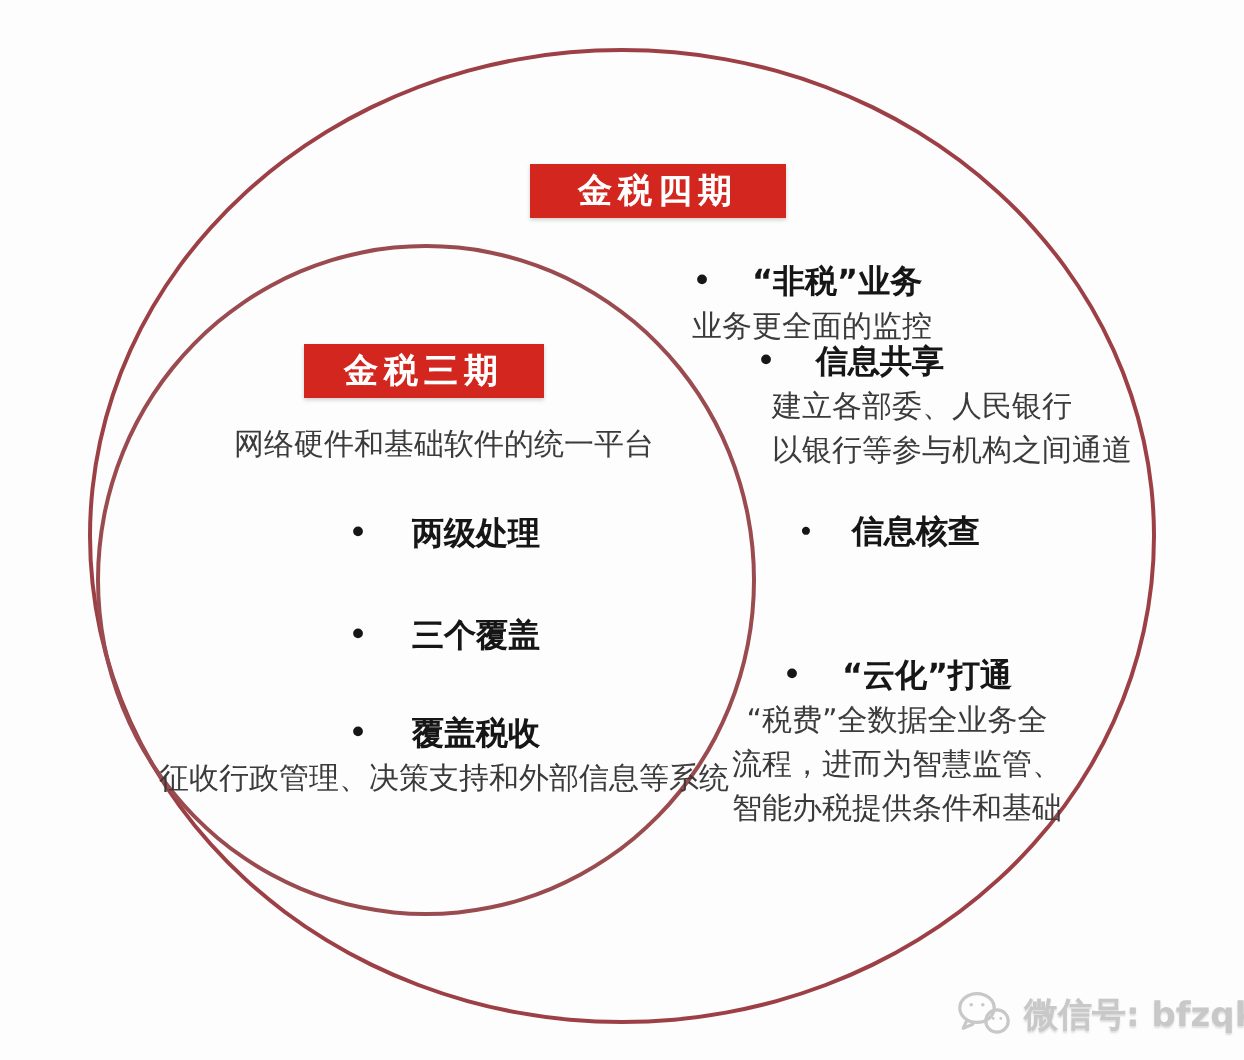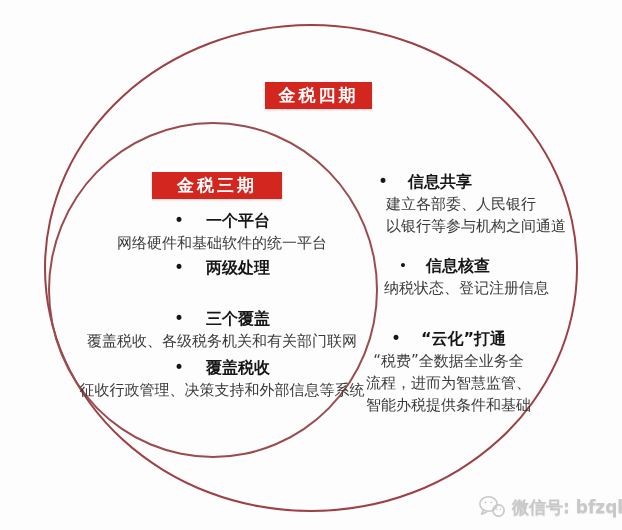--- a/index.html
+++ b/index.html
@@ -39,22 +39,22 @@
   .banner{
     position:absolute;
     background:var(--banner-bg);
     color:var(--banner-text);
     font-weight:700;
     font-size:17px;
     letter-spacing:3px;
     display:flex;align-items:center;justify-content:center;
     box-shadow:0 1px 2px rgba(0,0,0,.18);
   }
-  .banner.b4{left:265px;top:82px;width:107px;height:27px;}
-  .banner.b3{left:152px;top:172px;width:130px;height:27px;}
+  .banner.b4{left:265px;top:82px;width:128px;height:27px;}
+  .banner.b3{left:152px;top:172px;width:120px;height:27px;}
   .item{position:absolute;}
   .item .trow{
     line-height:20px;
     color:var(--title-text);
     font-weight:700;
     font-size:16px;
     white-space:nowrap;
   }
   .item .bullet{
     font-weight:400;
@@ -88,43 +88,44 @@
 
 <div class="stage">
 
   <div class="circle outer"></div>
   <div class="circle inner"></div>
 
   <div class="banner b4">金税四期</div>
   <div class="banner b3">金税三期</div>
 
   <div class="item item-c" style="top:210px;">
-    <div class="trow"><span class="bullet">•</span><span>一个平台</span></div>
     <div class="sub">网络硬件和基础软件的统一平台</div>
   </div>
   <div class="item item-c" style="top:257px;">
     <div class="trow"><span class="bullet">•</span><span>两级处理</span></div>
   </div>
   <div class="item item-c" style="top:308px;">
     <div class="trow"><span class="bullet">•</span><span>三个覆盖</span></div>
-    <div class="sub">覆盖税收、各级税务机关和有关部门联网</div>
   </div>
   <div class="item item-c" style="top:357px;">
     <div class="trow"><span class="bullet">•</span><span>覆盖税收</span></div>
     <div class="sub">征收行政管理、决策支持和外部信息等系统</div>
   </div>
 
+  <div class="item item-l" style="left:346px;top:131px;">
+    <div class="trow"><span class="bullet">•</span><span>“非税”业务</span></div>
+    <div class="sub">业务更全面的监控</div>
+  </div>
   <div class="item item-l" style="left:378px;top:171px;">
     <div class="trow"><span class="bullet">•</span><span>信息共享</span></div>
     <div class="sub" style="margin-left:8px;">建立各部委、人民银行</div>
     <div class="sub" style="margin-left:8px;">以银行等参与机构之间通道</div>
   </div>
   <div class="item item-l" style="left:384px;top:256px;font-family:Liberation Serif, serif;">
     <div class="trow" style="padding-left:16px;"><span class="bullet">•</span><span>信息核查</span></div>
-    <div class="sub">纳税状态、登记注册信息</div>
   </div>
   <div class="item item-l" style="left:366px;top:328px;text-align:center;">
     <div class="trow"><span class="bullet">•</span><span>“云化”打通</span></div>
     <div class="sub">“税费”全数据全业务全</div>
     <div class="sub">流程，进而为智慧监管、</div>
     <div class="sub">智能办税提供条件和基础</div>
   </div>
 
   <div class="watermark">
     <svg width="28" height="24" viewBox="0 0 28 24" fill="none" stroke="#c8c8c8" stroke-width="1.6" stroke-linecap="round" stroke-linejoin="round">

